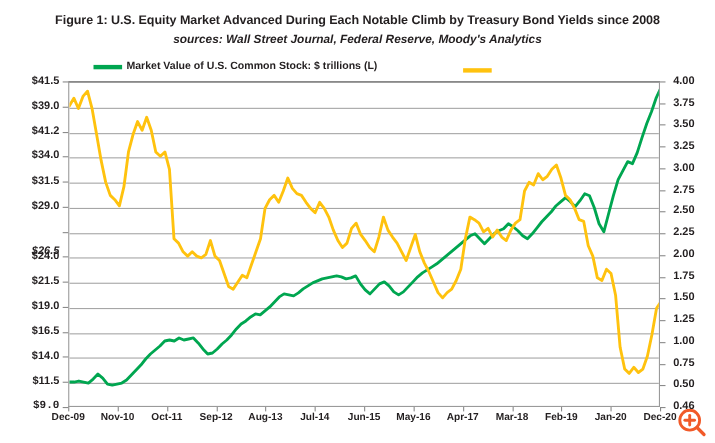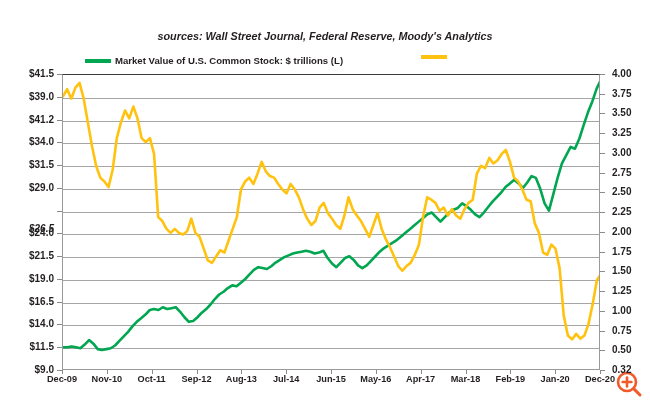--- a/index.html
+++ b/index.html
@@ -48,21 +48,21 @@
     color: #231f20;
   }
 
   
   #chart-legend {
     position: absolute;
     left: 0; top: 55px;
     width: 532px;
     display: flex;
     justify-content: center;
-    align-items: flex-start;
+    align-items: flex-end;
     gap: 78px;
   }
   .legend-entry {
     display: flex;
     align-items: center;
     gap: 4px;
     font-size: 9.6px;
     font-weight: bold;
     white-space: nowrap;
     color: #231f20;
@@ -153,20 +153,21 @@
     bottom: 4px;
     width: 30px;
     height: 30px;
   }
 </style>
 </head>
 <body>
 
 <div id="figure-root">
 
+  <div id="chart-title">Figure 1: U.S. Equity Market Advanced During Each Notable Climb by Treasury Bond Yields since 2008</div>
   <div id="chart-subtitle">sources: Wall Street Journal, Federal Reserve, Moody's Analytics</div>
 
   <div id="chart-legend">
     <div class="legend-entry">
       <span class="legend-swatch" style="background: rgb(0, 166, 80);"></span>
       <span>Market Value of U.S. Common Stock: $ trillions (L)</span>
     </div>
     <div class="legend-entry">
       <span class="legend-swatch" style="background: rgb(255, 194, 14);"></span>
     </div>
@@ -223,21 +224,21 @@
     <div class="axis-label left" style="top: 251.154px;">$21.5</div>
     <div class="tick-mark" style="left: 57px; top: 256.154px;"></div>
     <div class="axis-label left" style="top: 273.923px; margin-left: 10px;">$19.0</div>
     <div class="tick-mark" style="left: 57px; top: 278.923px;"></div>
     <div class="axis-label left" style="top: 296.692px;">$16.5</div>
     <div class="tick-mark" style="left: 57px; top: 301.692px;"></div>
     <div class="axis-label left" style="top: 319.462px;">$14.0</div>
     <div class="tick-mark" style="left: 57px; top: 324.462px;"></div>
     <div class="axis-label left" style="top: 342.231px;">$11.5</div>
     <div class="tick-mark" style="left: 57px; top: 347.231px;"></div>
-    <div class="axis-label left" style="top: 365px;">$9.0</div>
+    <div class="axis-label left" style="top: 365px; font-family: Liberation Mono, monospace;">$9.0</div>
     <div class="tick-mark" style="left: 57px; top: 370px;"></div>
     <div class="axis-label right" style="top: 69px;">4.00</div>
     <div class="tick-mark" style="left: 600px; top: 74px;"></div>
     <div class="axis-label right" style="top: 88.7333px;">3.75</div>
     <div class="tick-mark" style="left: 600px; top: 93.7333px;"></div>
     <div class="axis-label right" style="top: 108.467px;">3.50</div>
     <div class="tick-mark" style="left: 600px; top: 113.467px;"></div>
     <div class="axis-label right" style="top: 128.2px;">3.25</div>
     <div class="tick-mark" style="left: 600px; top: 133.2px;"></div>
     <div class="axis-label right" style="top: 147.933px;">3.00</div>
@@ -255,21 +256,21 @@
     <div class="axis-label right" style="top: 266.333px;">1.50</div>
     <div class="tick-mark" style="left: 600px; top: 271.333px;"></div>
     <div class="axis-label right" style="top: 286.067px;">1.25</div>
     <div class="tick-mark" style="left: 600px; top: 291.067px;"></div>
     <div class="axis-label right" style="top: 305.8px;">1.00</div>
     <div class="tick-mark" style="left: 600px; top: 310.8px;"></div>
     <div class="axis-label right" style="top: 325.533px;">0.75</div>
     <div class="tick-mark" style="left: 600px; top: 330.533px;"></div>
     <div class="axis-label right" style="top: 345.267px;">0.50</div>
     <div class="tick-mark" style="left: 600px; top: 350.267px;"></div>
-    <div class="axis-label right" style="top: 365px;">0.32</div>
+    <div class="axis-label right" style="top: 365px;">0.46</div>
     <div class="tick-mark" style="left: 600px; top: 370px;"></div>
     <div class="xaxis-label" style="left: 62px;">Dec-09</div>
     <div class="xtick" style="left: 62px;"></div>
     <div class="xaxis-label" style="left: 106.833px;">Nov-10</div>
     <div class="xtick" style="left: 106.833px;"></div>
     <div class="xaxis-label" style="left: 151.667px;">Oct-11</div>
     <div class="xtick" style="left: 151.667px;"></div>
     <div class="xaxis-label" style="left: 196.5px;">Sep-12</div>
     <div class="xtick" style="left: 196.5px;"></div>
     <div class="xaxis-label" style="left: 241.333px;">Aug-13</div>

